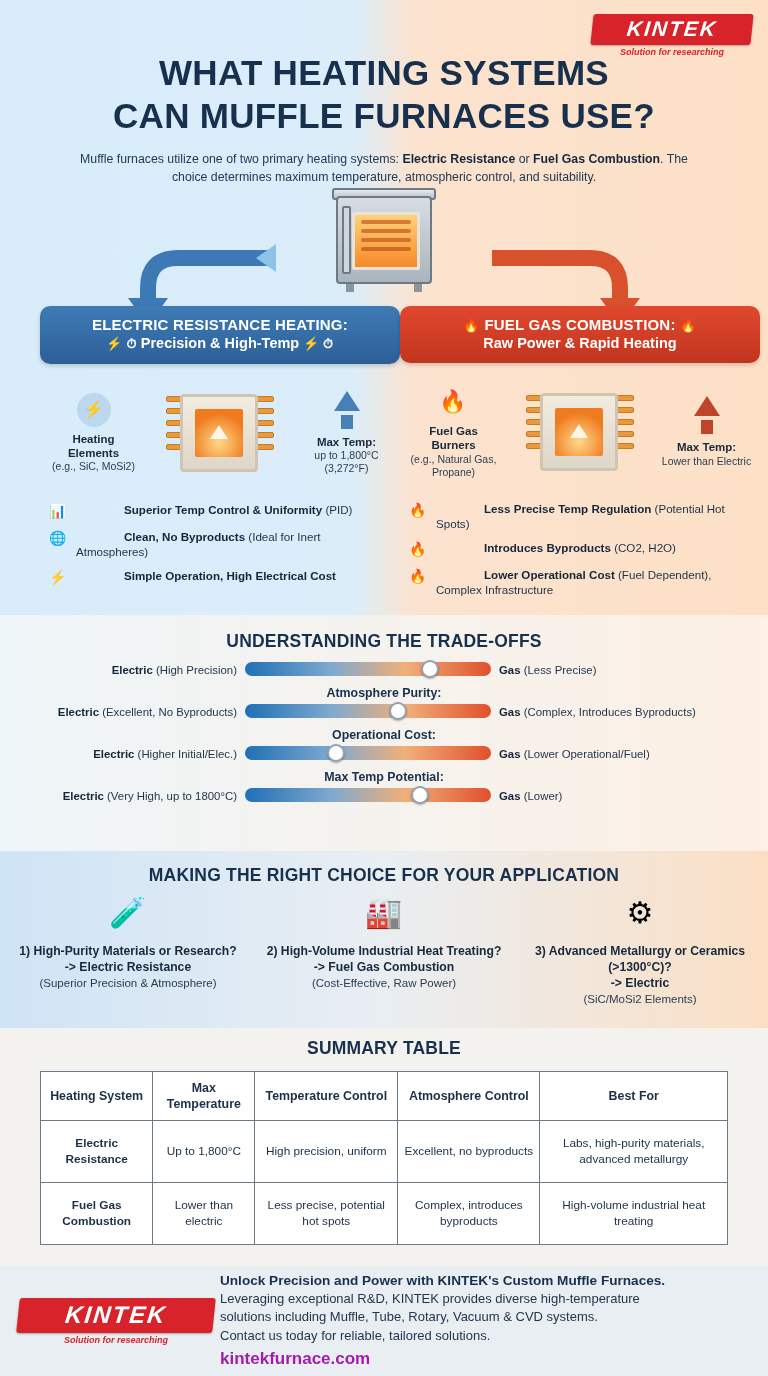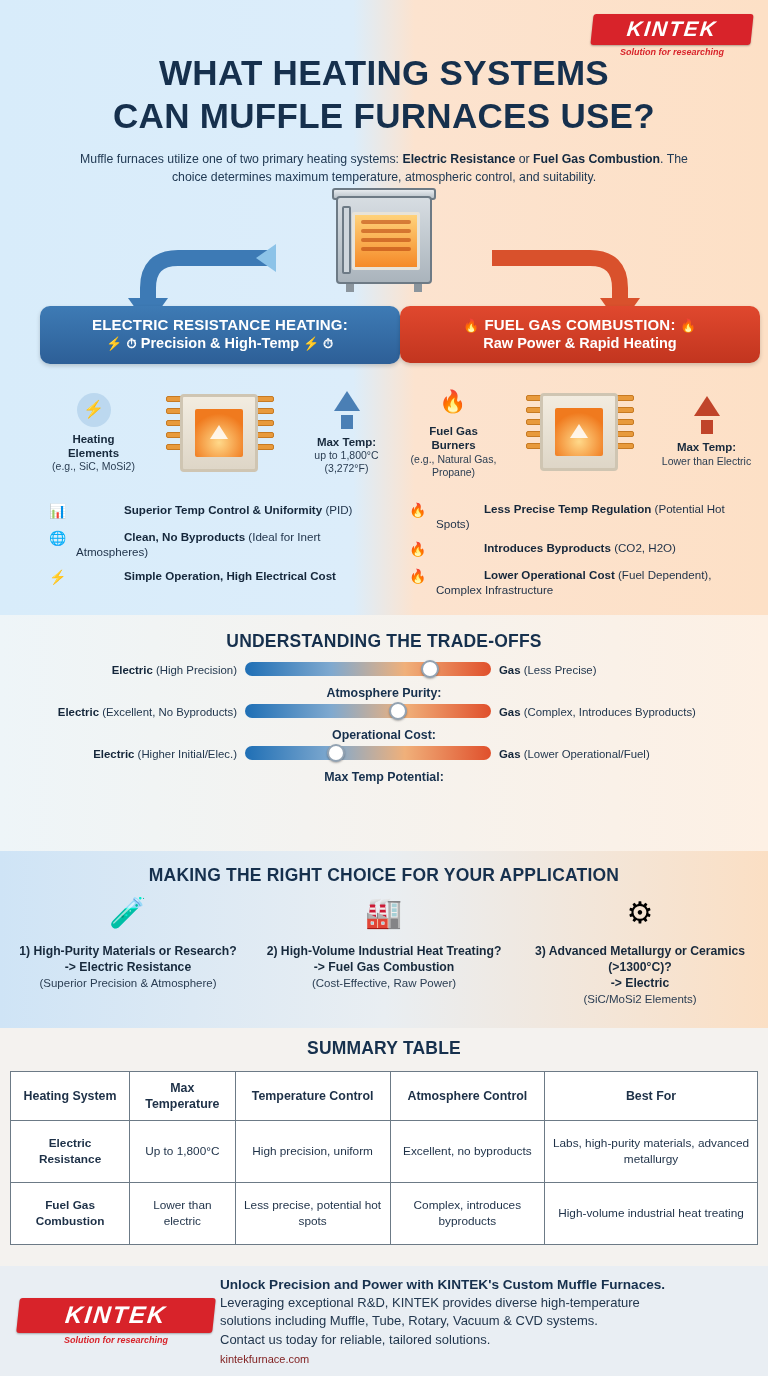--- a/index.html
+++ b/index.html
@@ -206,21 +206,21 @@
   .choice-q { font-size: 12.2px; font-weight: bold; color: #17293c; line-height: 1.3; margin-top: 6px; }
   .choice-a { font-size: 12.2px; font-weight: bold; color: #17293c; line-height: 1.3; }
   .choice-n { font-size: 11.5px; color: #2a3d52; line-height: 1.3; }
 
   
   .summary {
     position: absolute; top: 1028px; left: 0; right: 0; height: 238px;
     background: #f4f2ef; padding-top: 10px;
   }
   table {
-    border-collapse: collapse; margin: 12px auto 0; width: 748px;
+    border-collapse: collapse; margin: 12px auto 0; width: 688px;
     background: #fff;
   }
   th, td {
     border: 1px solid #6c7a86;
     text-align: center; vertical-align: middle;
     font-size: 11.8px; color: #1d3047;
     padding: 8px 5px; line-height: 1.3;
   }
   th { font-weight: bold; font-size: 12.4px; height: 46px; }
   td.rowhead { font-weight: bold; }
@@ -230,21 +230,21 @@
   .footer {
     position: absolute; top: 1266px; left: 0; right: 0; height: 110px;
     background: #e9eef3;
     display: flex; align-items: center; padding: 0 18px;
   }
   .footer-logo { width: 196px; text-align: center; }
   .footer-logo .logo-badge { font-size: 24px; }
   .footer-text { flex: 1; padding-left: 6px; }
   .footer-head { font-size: 13.6px; font-weight: bold; color: #16304d; }
   .footer-body { font-size: 13px; color: #22374e; line-height: 1.42; margin-top: 2px; }
-  .footer-url { font-size: 11px; font-weight: normal; color: #7f1d1d; margin-top: 4px; }
+  .footer-url { font-size: 17px; font-weight: bold; color: #a21caf; margin-top: 4px; }
 </style>
 </head>
 <body>
 
 <div class="page">
 
   <section class="hero">
 
     <div class="logo">
       <div class="logo-badge">KINTEK</div>
@@ -442,20 +442,27 @@
         <div class="slider-side left"><b>Electric</b><span> (Higher Initial/Elec.)</span></div>
         <div class="track">
             <div class="knob" style="left:37%"></div>
           </div>
         <div class="slider-side right"><b>Gas</b><span> (Lower Operational/Fuel)</span></div>
       </div>
     </div>
 
     <div class="slider-block">
       <div class="slider-label">Max Temp Potential:</div>
+      <div class="slider-row">
+        <div class="slider-side left"><b>Electric</b><span> (Very High, up to 1800°C)</span></div>
+        <div class="track">
+            <div class="knob" style="left:71%"></div>
+          </div>
+        <div class="slider-side right"><b>Gas</b><span> (Lower)</span></div>
+      </div>
     </div>
   </section>
 
   <section class="choice">
     <div class="section-title">MAKING THE RIGHT CHOICE FOR YOUR APPLICATION</div>
     <div class="choice-cols">
       <div class="choice-col">
         <div class="choice-icon">🧪</div>
         <div class="choice-q">1) High-Purity Materials or Research?</div>
         <div class="choice-a">-&gt; Electric Resistance</div>

